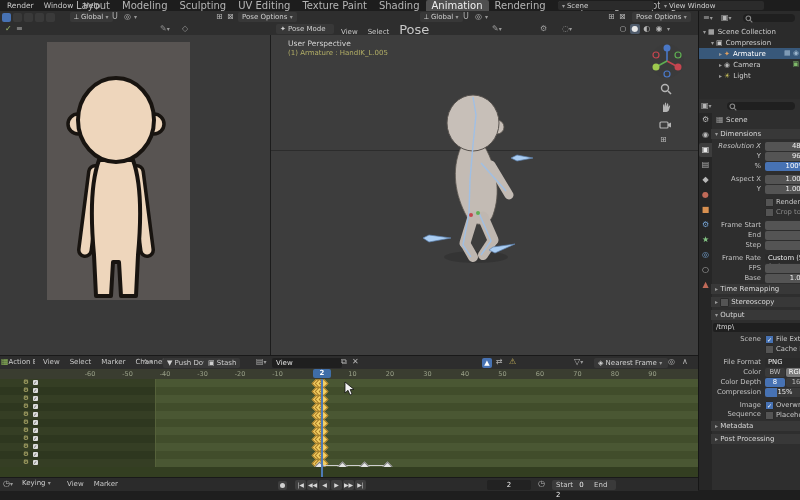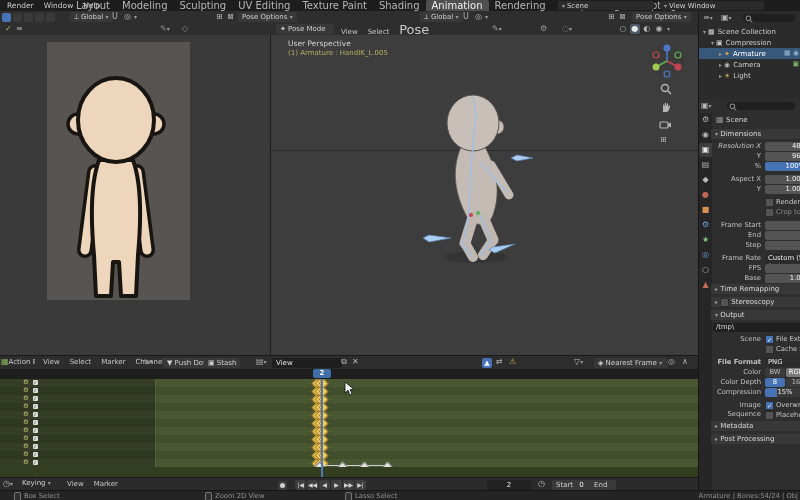--- a/index.html
+++ b/index.html
@@ -269,21 +269,21 @@
         <div class="prow-field" style="top: 175px;">1.00</div>
         <div class="psection" style="top: 185px;"><span style="color:#9a9a9a;font-size:6px;">▸</span> <span>Time Remapping</span></div>
         <div class="psection" style="top: 198px;"><span style="color:#9a9a9a;font-size:6px;">▸</span> <span class="checkbox" style="position:static;display:inline-block;vertical-align:middle;margin-right:2px;"></span><span>Stereoscopy</span></div>
         <div class="psection" style="top: 211px;"><span style="color:#9a9a9a;font-size:6px;">▾</span> <span>Output</span></div>
         <div style="position: absolute; left: 14px; top: 224px; width: 92px; height: 9px; background: rgb(31, 31, 31); border-radius: 2px; color: rgb(221, 221, 221); font-size: 6.8px; line-height: 9px; padding-left: 3px;">/tmp\</div>
         <div class="prow-label" style="top: 236px;">Scene</div>
         <div class="checkbox on" style="left: 66px; top: 236px;">✓</div>
         <div style="position: absolute; left: 77px; top: 236px; font-size: 6.8px; line-height: 9px; color: rgb(200, 200, 200); white-space: nowrap;">File Extensions</div>
         <div class="checkbox" style="left: 66px; top: 246px;"></div>
         <div style="position: absolute; left: 77px; top: 246px; font-size: 6.8px; line-height: 9px; color: rgb(200, 200, 200); white-space: nowrap;">Cache Result</div>
-        <div class="prow-label" style="top: 259px; font-weight: bold;">File Format</div>
+        <div class="prow-label" style="top: 259px;">File Format</div>
         <div class="prow-field" style="top: 259px; background: rgb(43, 43, 43); text-align: left; padding-left: 3px;">PNG</div>
         <div class="prow-label" style="top: 269px;">Color</div>
         <div style="position: absolute; left: 66px; top: 269px; width: 20px; height: 9px; border-radius: 2px; text-align: center; font-size: 6.8px; line-height: 9px; background: rgb(58, 58, 58); color: rgb(187, 187, 187);">BW</div>
         <div style="position: absolute; left: 87px; top: 269px; width: 20px; height: 9px; border-radius: 2px; text-align: center; font-size: 6.8px; line-height: 9px; background: rgb(122, 122, 122); color: rgb(255, 255, 255);">RGB</div>
         <div class="prow-label" style="top: 279px;">Color Depth</div>
         <div style="position: absolute; left: 66px; top: 279px; width: 20px; height: 9px; border-radius: 2px; text-align: center; font-size: 6.8px; line-height: 9px; background: rgb(71, 114, 179); color: rgb(255, 255, 255);">8</div>
         <div style="position: absolute; left: 87px; top: 279px; width: 20px; height: 9px; border-radius: 2px; text-align: center; font-size: 6.8px; line-height: 9px; background: rgb(58, 58, 58); color: rgb(187, 187, 187);">16</div>
         <div class="prow-label" style="top: 289px;">Compression</div>
         <div style="position: absolute; left: 66px; top: 289px; width: 40px; height: 9px; background: rgb(58, 58, 58); border-radius: 2px; overflow: hidden;">
           <div style="position: absolute; left: 0px; top: 0px; width: 30%; height: 9px; background: rgb(71, 114, 179);"></div>
@@ -313,20 +313,37 @@
     <span class="abs glyph" style="left:352px;top:1px;">✕</span>
     <span class="abs" style="left:482px;top:1.5px;width:10px;height:10px;background:#4772b3;border-radius:2px;text-align:center;"><span style="color:#fff;font-size:7px;line-height:10px;">▲</span></span>
     <span class="abs glyph" style="left:496px;top:1px;">⇄</span>
     <span class="abs glyph" style="left:509px;top:1px;color:#c9b45a;">⚠</span>
     <span class="abs glyph" style="left:574px;top:1px;">▽<span class="caret">▾</span></span>
     <span class="hbtn" style="left:594px;top:1.5px;width:66px;">◈ <span>Nearest Frame</span> <span class="caret">▾</span></span>
     <span class="abs glyph" style="left:668px;top:1px;">◎</span>
     <span class="abs glyph" style="left:682px;top:1px;">∧</span>
   </div>
 
+  <div id="ds-ruler" class="abs">
+      <div class="tick-label" style="left: 90px;">-60</div>
+      <div class="tick-label" style="left: 127.5px;">-50</div>
+      <div class="tick-label" style="left: 165px;">-40</div>
+      <div class="tick-label" style="left: 202.5px;">-30</div>
+      <div class="tick-label" style="left: 240px;">-20</div>
+      <div class="tick-label" style="left: 277.5px;">-10</div>
+      <div class="tick-label" style="left: 352.5px;">10</div>
+      <div class="tick-label" style="left: 390px;">20</div>
+      <div class="tick-label" style="left: 427.5px;">30</div>
+      <div class="tick-label" style="left: 465px;">40</div>
+      <div class="tick-label" style="left: 502.5px;">50</div>
+      <div class="tick-label" style="left: 540px;">60</div>
+      <div class="tick-label" style="left: 577.5px;">70</div>
+      <div class="tick-label" style="left: 615px;">80</div>
+      <div class="tick-label" style="left: 652.5px;">90</div>
+    </div>
   <div id="ds-body" class="abs">
       <div class="ch-row" style="top: 0px; height: 8px; background: rgb(74, 87, 51);">
         <div class="key sel" style="left: 312.5px; top: 1px;"></div>
         <div class="key sel" style="left: 316.25px; top: 1px;"></div>
         <div class="key sel" style="left: 320px; top: 1px;"></div>
       </div>
       <div class="ch-row" style="top: 8px; height: 8px; background: rgb(65, 77, 43);">
         <div class="key sel" style="left: 312.5px; top: 1px;"></div>
         <div class="key sel" style="left: 316.25px; top: 1px;"></div>
         <div class="key sel" style="left: 320px; top: 1px;"></div>
@@ -418,23 +435,19 @@
     <span class="abs" style="left:487px;top:1.5px;width:44px;height:10px;background:#222;border-radius:2px;color:#eee;font-size:7px;line-height:10px;text-align:center;"><span>2</span></span>
     <span class="abs glyph" style="left:538px;top:1px;">◷</span>
     <span class="abs" style="left:552px;top:1.5px;width:64px;height:10px;background:#3a3a3a;border-radius:2px;font-size:7px;line-height:10px;color:#cfcfcf;">
       <span style="padding-left:4px;">Start</span>
       <span style="color:#eee;padding-left:4px;">0</span>
       <span style="padding-left:8px;">End</span>
       <span style="color:#eee;padding-left:4px;">2</span>
     </span>
   <span class="tbtn" style="left: 295px; width: 11px;">|◀</span><span class="tbtn" style="left: 307px; width: 11px;">◀◀</span><span class="tbtn" style="left: 319px; width: 11px;">◀</span><span class="tbtn" style="left: 331px; width: 11px;">▶</span><span class="tbtn" style="left: 343px; width: 11px;">▶▶</span><span class="tbtn" style="left: 355px; width: 11px;">▶|</span></div>
 
-  <div id="statusbar" class="abs">
-    <span id="sb-hints"><span class="abs nowrap" style="left: 14px; top: 0px;"><span class="mouse-ico"></span>Box Select</span><span class="abs nowrap" style="left: 205px; top: 0px;"><span class="mouse-ico"></span>Zoom 2D View</span><span class="abs nowrap" style="left: 345px; top: 0px;"><span class="mouse-ico"></span>Lasso Select</span></span>
-    <span class="abs nowrap" style="right:2px;top:0;">Armature | Bones:54/24 | Obj</span>
-  </div>
 
   <div class="vline" style="left:321px;top:379px;width:2px;height:98px;"></div>
   <div class="abs" style="left:313px;top:369px;width:18px;height:9px;background:#3f6ea8;border-radius:2px;color:#fff;font-size:7px;line-height:9px;text-align:center;font-weight:bold;"><span>2</span></div>
   <svg class="abs" style="left:344px;top:381px;" width="11" height="15" viewBox="0 0 11 15">
     <path d="M1 1 L1 12 L4 9.3 L6 14 L8 13 L6.2 8.6 L10 8.4 Z" fill="#f2f2f2" stroke="#111" stroke-width="0.8"></path>
   </svg>
 </div>
 
 </body></html>

